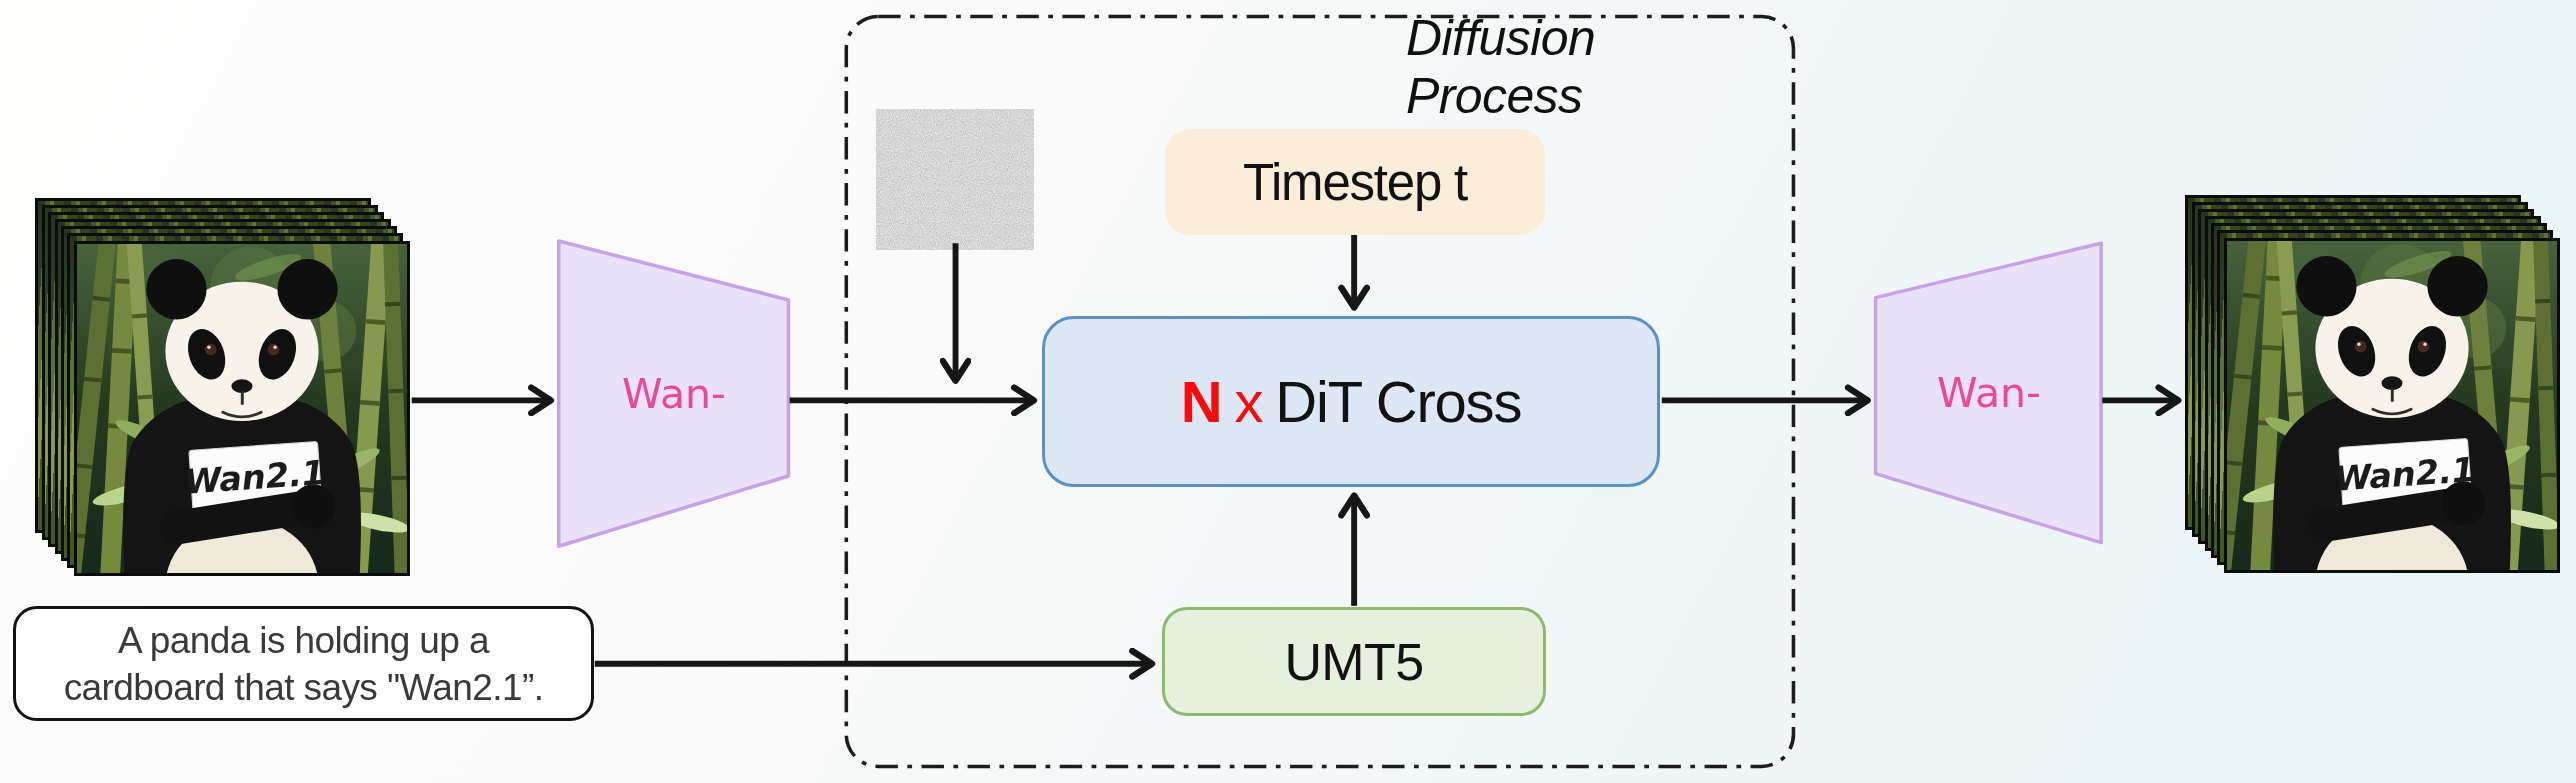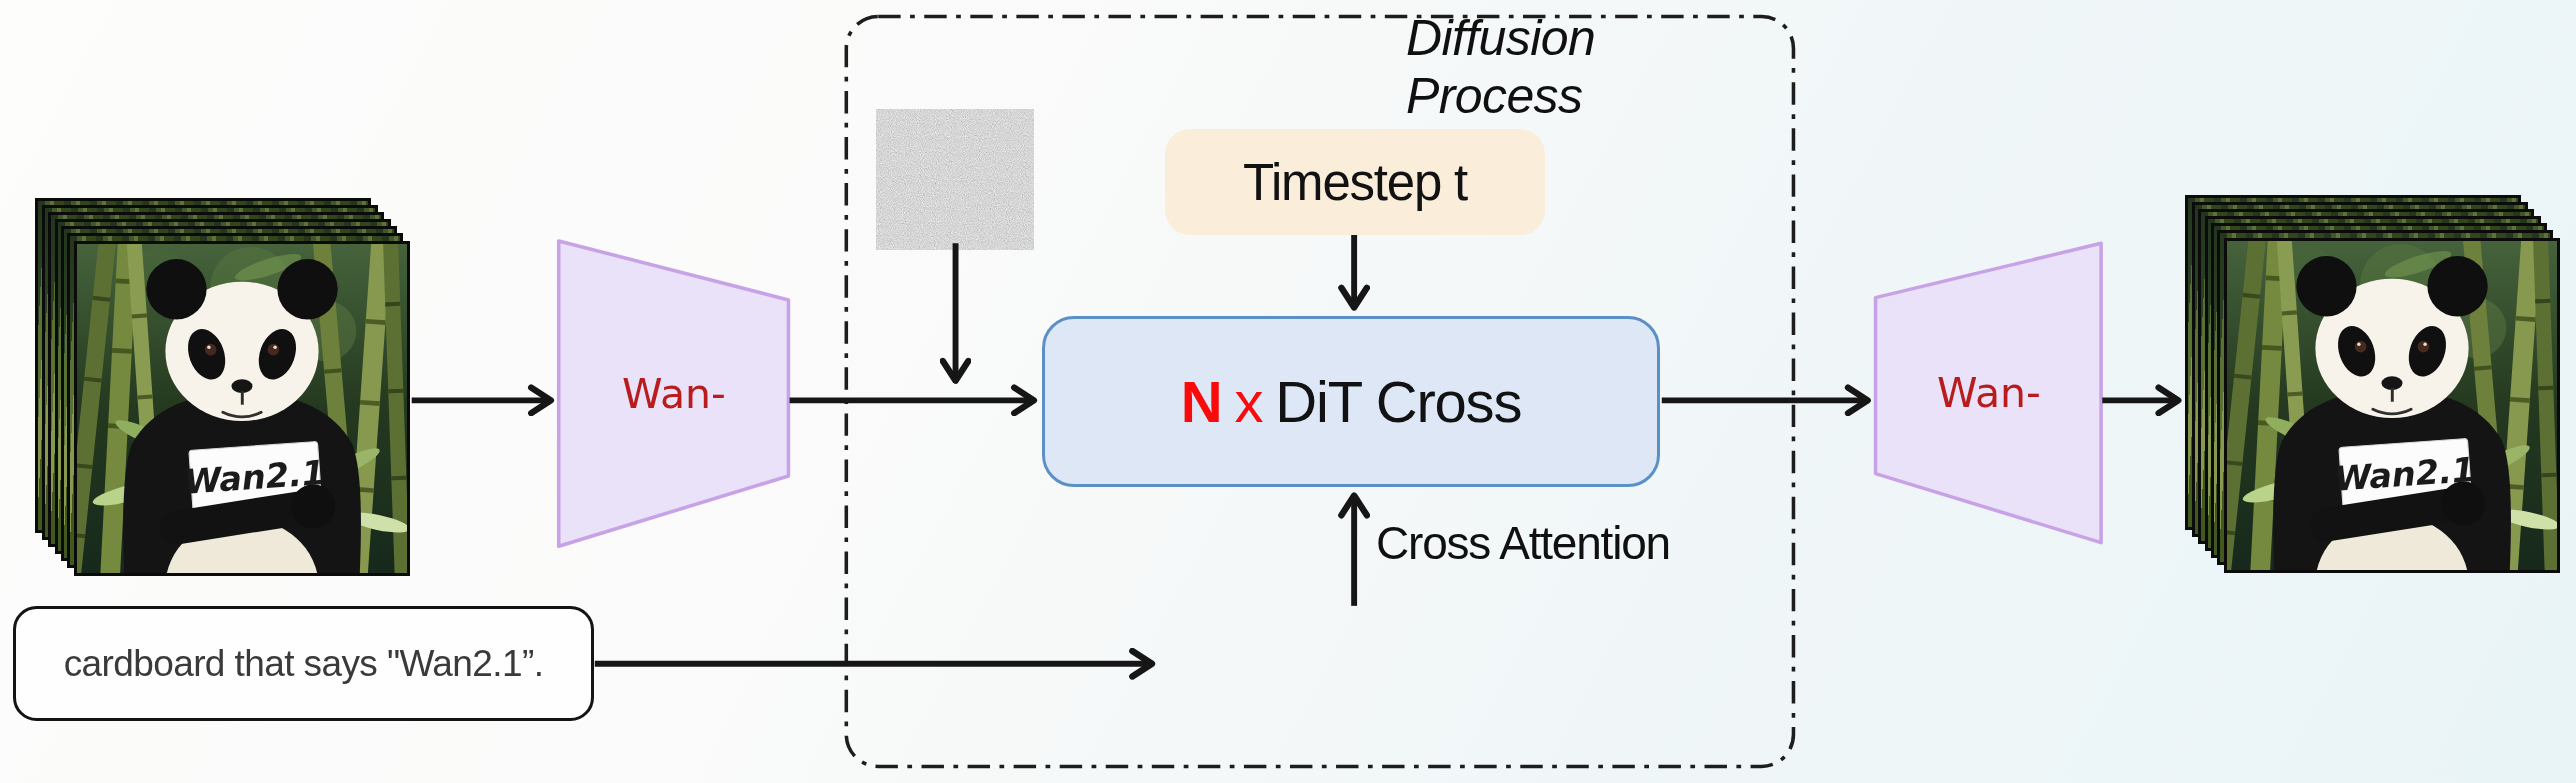--- a/index.html
+++ b/index.html
@@ -21,21 +21,21 @@
   }
 
   .node{display:flex;align-items:center;justify-content:center;text-align:center;color:#121212;}
   .timestep-box{left:1165px;top:129px;width:380px;height:106px;background:#faeeda;border-radius:25px;font-size:51px;letter-spacing:-1.2px;}
   .dit-box{left:1042px;top:316px;width:618px;height:171px;background:#dde7f6;border:3.5px solid #5b90c6;border-radius:32px;font-size:58px;letter-spacing:-1.2px;}
   .dit-box .n{font-weight:bold;color:#f90b0b;}
   .dit-box .times{color:#f90b0b;margin:0 13px;}
   .umt5-box{left:1162px;top:607px;width:384px;height:109px;background:#e5f0de;border:3px solid #8cbb70;border-radius:25px;font-size:52px;letter-spacing:-0.6px;}
   .cross-attn{left:1376px;top:507px;width:366px;height:71px;display:flex;align-items:center;font-size:46px;letter-spacing:-1.2px;color:#101010;}
 
-  .vae-label{display:flex;flex-direction:column;align-items:center;justify-content:center;color:#b91c1c;font-family:"DejaVu Sans",sans-serif;font-size:41px;line-height:54px;letter-spacing:0px;}
+  .vae-label{display:flex;flex-direction:column;align-items:center;justify-content:center;color:#ec4899;font-family:"DejaVu Sans",sans-serif;font-size:41px;line-height:54px;letter-spacing:0px;}
   .enc-label{left:559px;top:241px;width:230px;height:305px;}
   .dec-label{left:1876px;top:243px;width:226px;height:299px;}
 
   .prompt-box{
     left:13px;top:606px;width:581px;height:115px;background:#fefefe;
     border:3.5px solid #141414;border-radius:23.6px;
     display:flex;flex-direction:column;align-items:center;justify-content:center;
     font-size:37px;line-height:47px;color:#3a3a3a;letter-spacing:-0.6px;text-align:center;
   }
 
@@ -215,29 +215,32 @@
   </div>
 
   <div class="overlay diffusion-title">Diffusion Process</div>
 
   <div class="overlay node dit-box">
     <span class="n">N</span>
     <span class="times">x</span>
     <span>DiT Cross</span>
   </div>
 
-
-  <div class="overlay cross-attn">Cross Attention</div>
+  <div class="overlay node umt5-box">
+    <span>UMT5</span>
+  </div>
+
 
   <div class="overlay vae-label enc-label">
     <span>Wan-</span>
   </div>
 
   <div class="overlay vae-label dec-label">
     <span>Wan-</span>
   </div>
 
   <div class="overlay prompt-box">
+    <span>A panda is holding up a</span>
     <span>cardboard that says "Wan2.1”.</span>
   </div>
 
 </div>
 
 
 </body></html>

